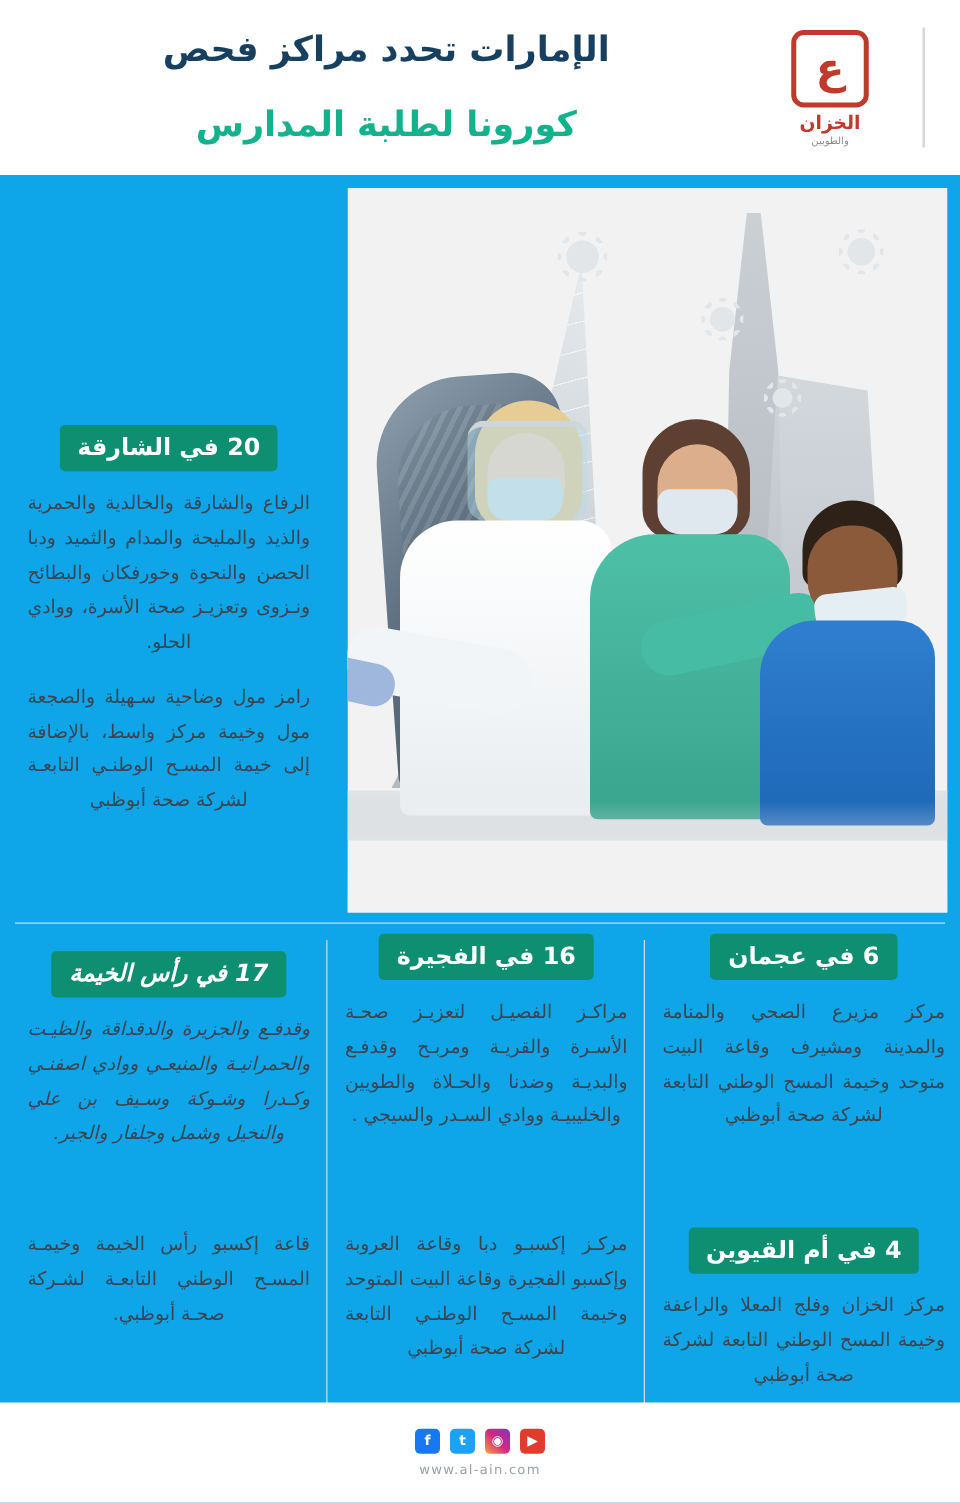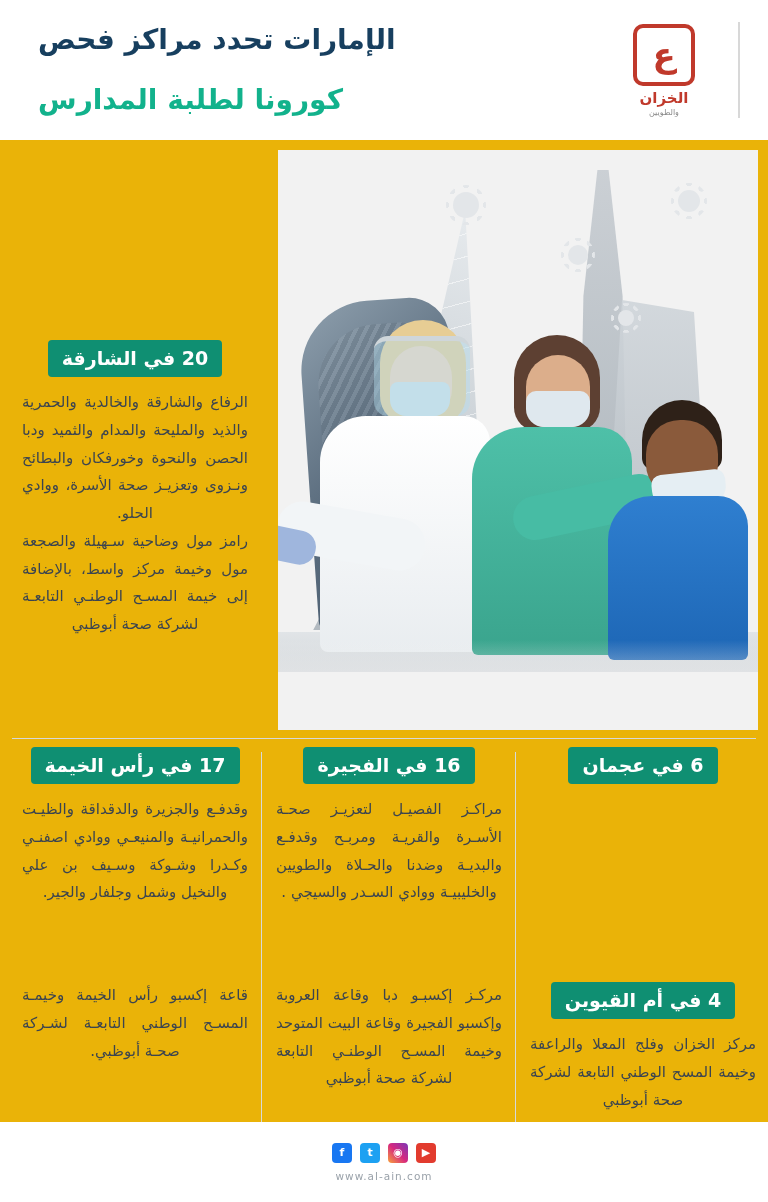--- a/index.html
+++ b/index.html
@@ -48,42 +48,42 @@
     margin-top: 3px;
     letter-spacing: 0.5px;
   }
   .logo-sub {
     color: #8a8a8a;
     font-size: 8px;
     margin-top: 1px;
   }
   .title-wrap {
     flex: 1;
-    text-align: left;
+    text-align: center;
     padding-left: 10px;
   }
   .title-line1 {
     color: #173f5f;
     font-size: 28px;
     font-weight: bold;
     letter-spacing: -0.5px;
     line-height: 1.35;
   }
   .title-line2 {
     color: #12b28c;
     font-size: 28px;
     font-weight: bold;
     line-height: 1.35;
     margin-top: 22px;
   }
 
   
   .body-area {
     position: relative;
-    background: #eab308;
+    background: #0ea5e9;
     height: 1062px;
     padding: 0;
   }
 
   
   .hero {
     position: absolute;
     top: 10px;
     right: 10px;
     width: 480px;
@@ -215,25 +215,25 @@
     min-width: 150px;
   }
   .block-body {
     color: #3b4450;
     font-size: 15px;
     line-height: 1.85;
     text-align: justify;
     text-align-last: center;
     margin-top: 12px;
   }
-  .block-body p + p { }
+  .block-body p + p { margin-top: 16px; }
 
   
   #b-sharjah { right: 520px; top: 200px; width: 226px; text-align: center; }
-  #b-rak     { right: 520px; top: 607px; width: 226px; text-align: center; }
+  #b-rak     { right: 520px; top: 621px; width: 226px; text-align: center; font-style: italic; }
   #b-fujairah{ right: 266px; top: 607px; width: 226px; text-align: center; }
   #b-ajman   { right: 12px;  top: 607px; width: 226px; text-align: center; }
   #b-uaq     { right: 12px;  top: 842px; width: 226px; text-align: center; }
   #b-rak2    { right: 520px; top: 842px; width: 226px; text-align: center; }
   #b-fuj2    { right: 266px; top: 842px; width: 226px; text-align: center; }
 
   .divider-v {
     position: absolute;
     width: 1px;
     background: #d6d9dc;
@@ -374,20 +374,23 @@
     <div class="block-body">
       <p>مراكـز الفصيـل لتعزيـز صحـة الأسـرة والقريـة ومربـح وقدفـع والبديـة وضدنا والحـلاة والطويين والخليبيـة ووادي السـدر والسيجي .</p>
     </div>
   </div>
   <div class="block" id="b-fuj2">
     <div class="block-body" style="margin-top:0">مركـز إكسبـو دبا وقاعة العروبة وإكسبو الفجيرة وقاعة البيت المتوحد وخيمة المسـح الوطنـي التابعة لشركة صحة أبوظبي</div>
   </div>
 
   <div class="block" id="b-ajman">
     <div class="block-head">6 في عجمان</div>
+    <div class="block-body">
+      <p>مركز مزيرع الصحي والمنامة والمدينة ومشيرف وقاعة البيت متوحد وخيمة المسح الوطني التابعة لشركة صحة أبوظبي</p>
+    </div>
   </div>
 
   <div class="block" id="b-uaq">
     <div class="block-head">4 في أم القيوين</div>
     <div class="block-body">
       <p>مركز الخزان وفلج المعلا والراعفة وخيمة المسح الوطني التابعة لشركة صحة أبوظبي</p>
     </div>
   </div>
 
   <div class="hours">

